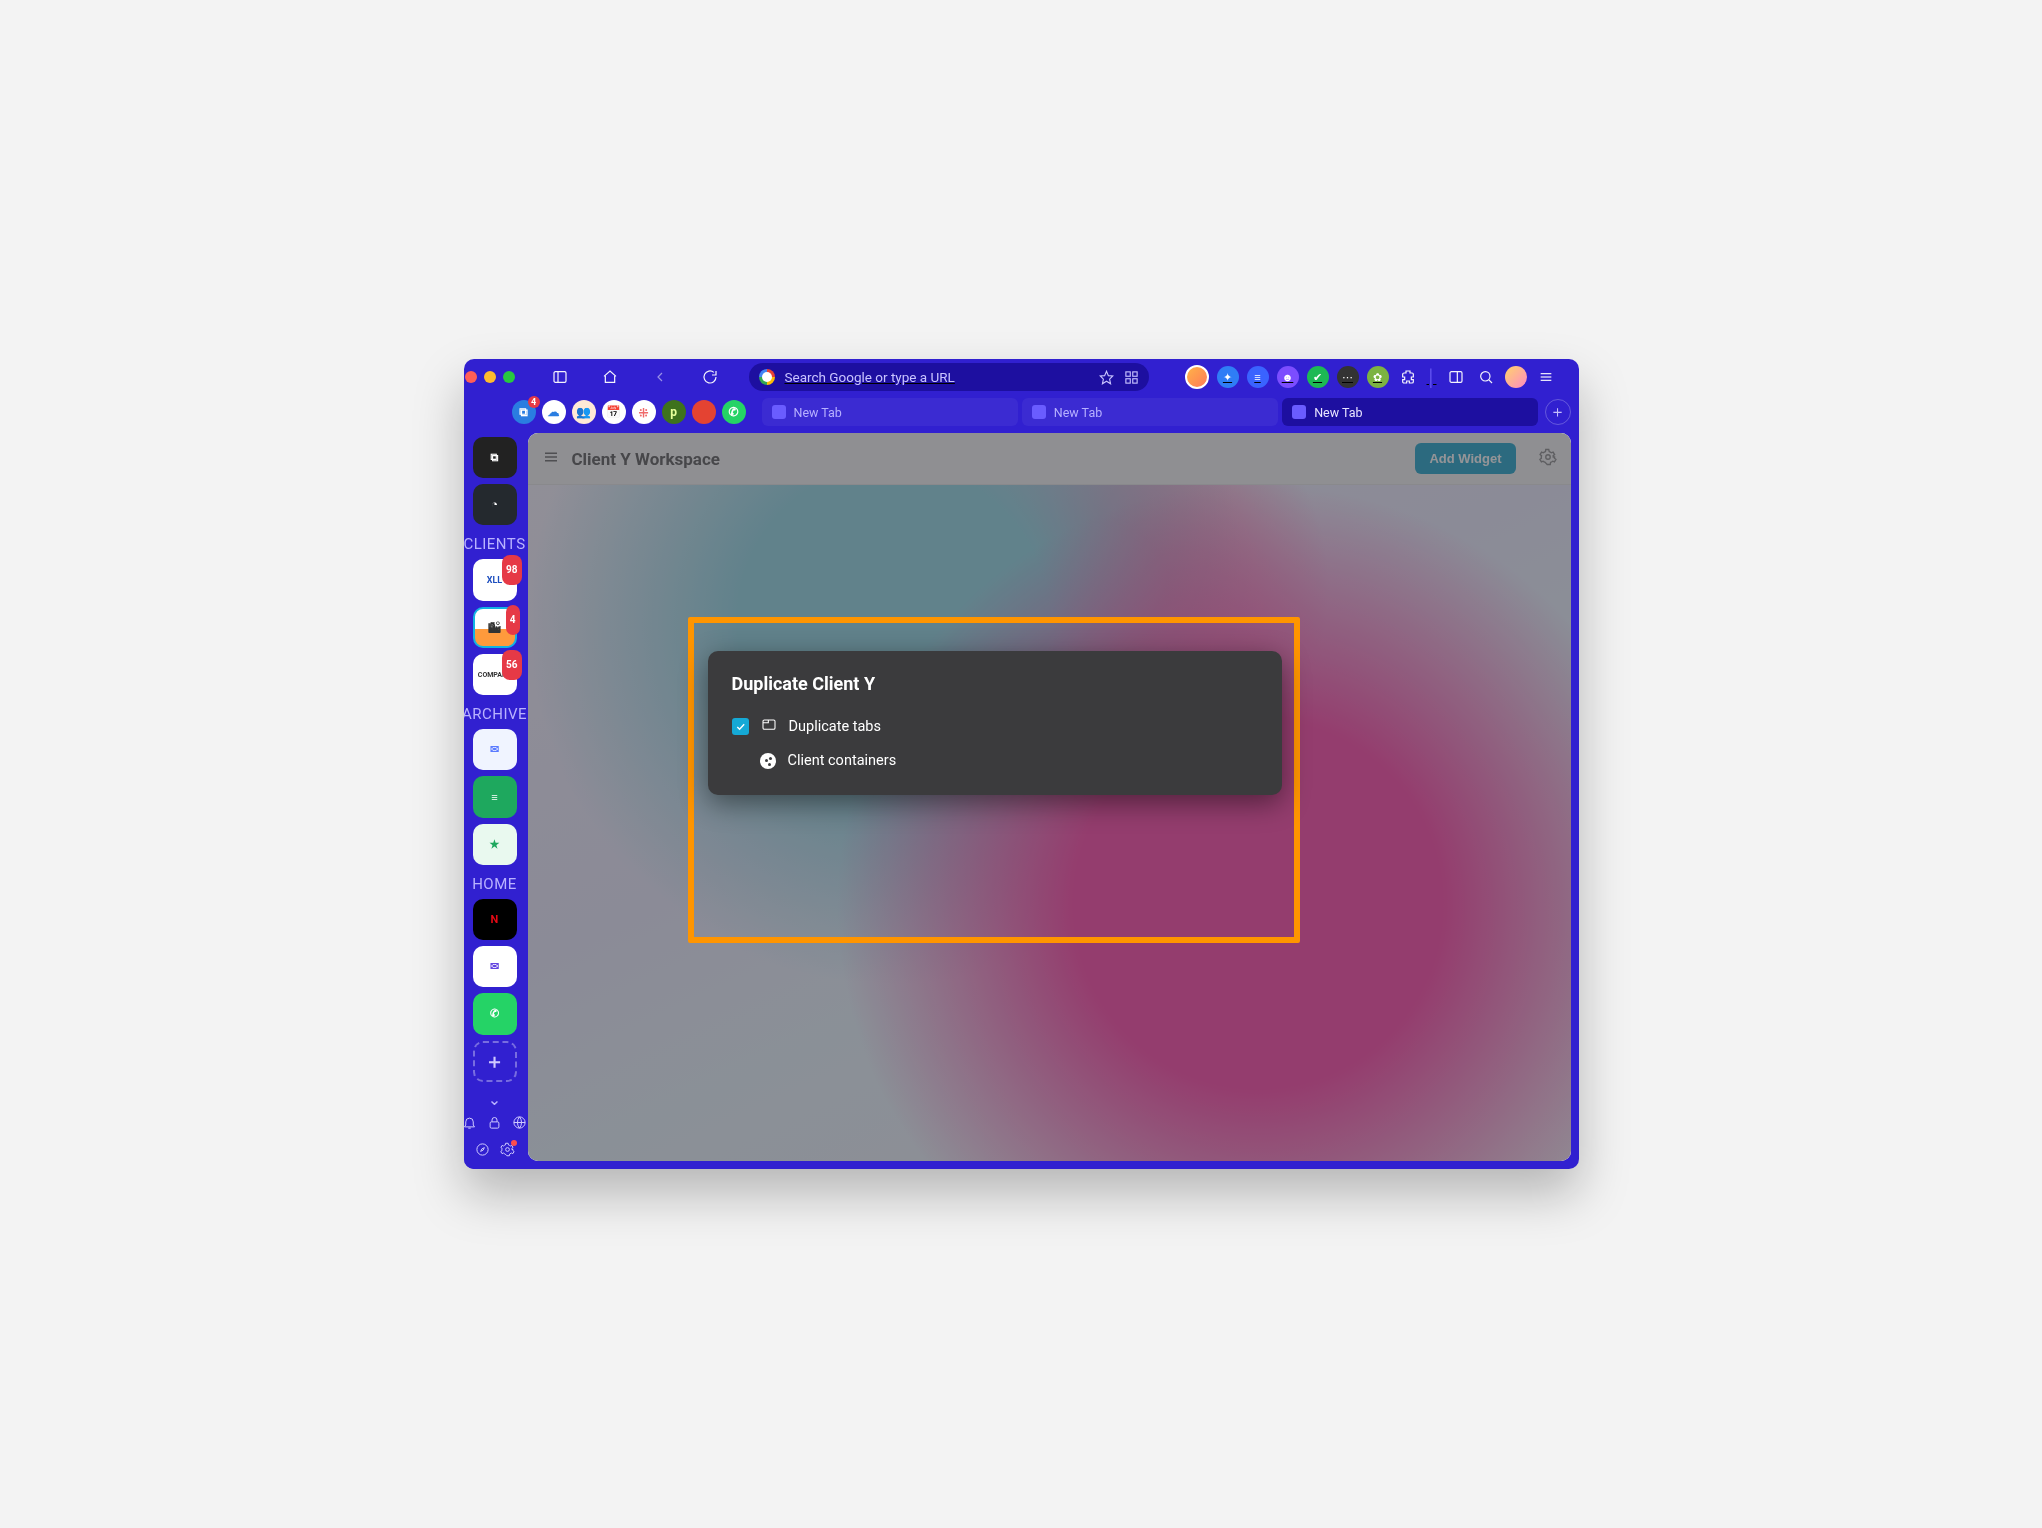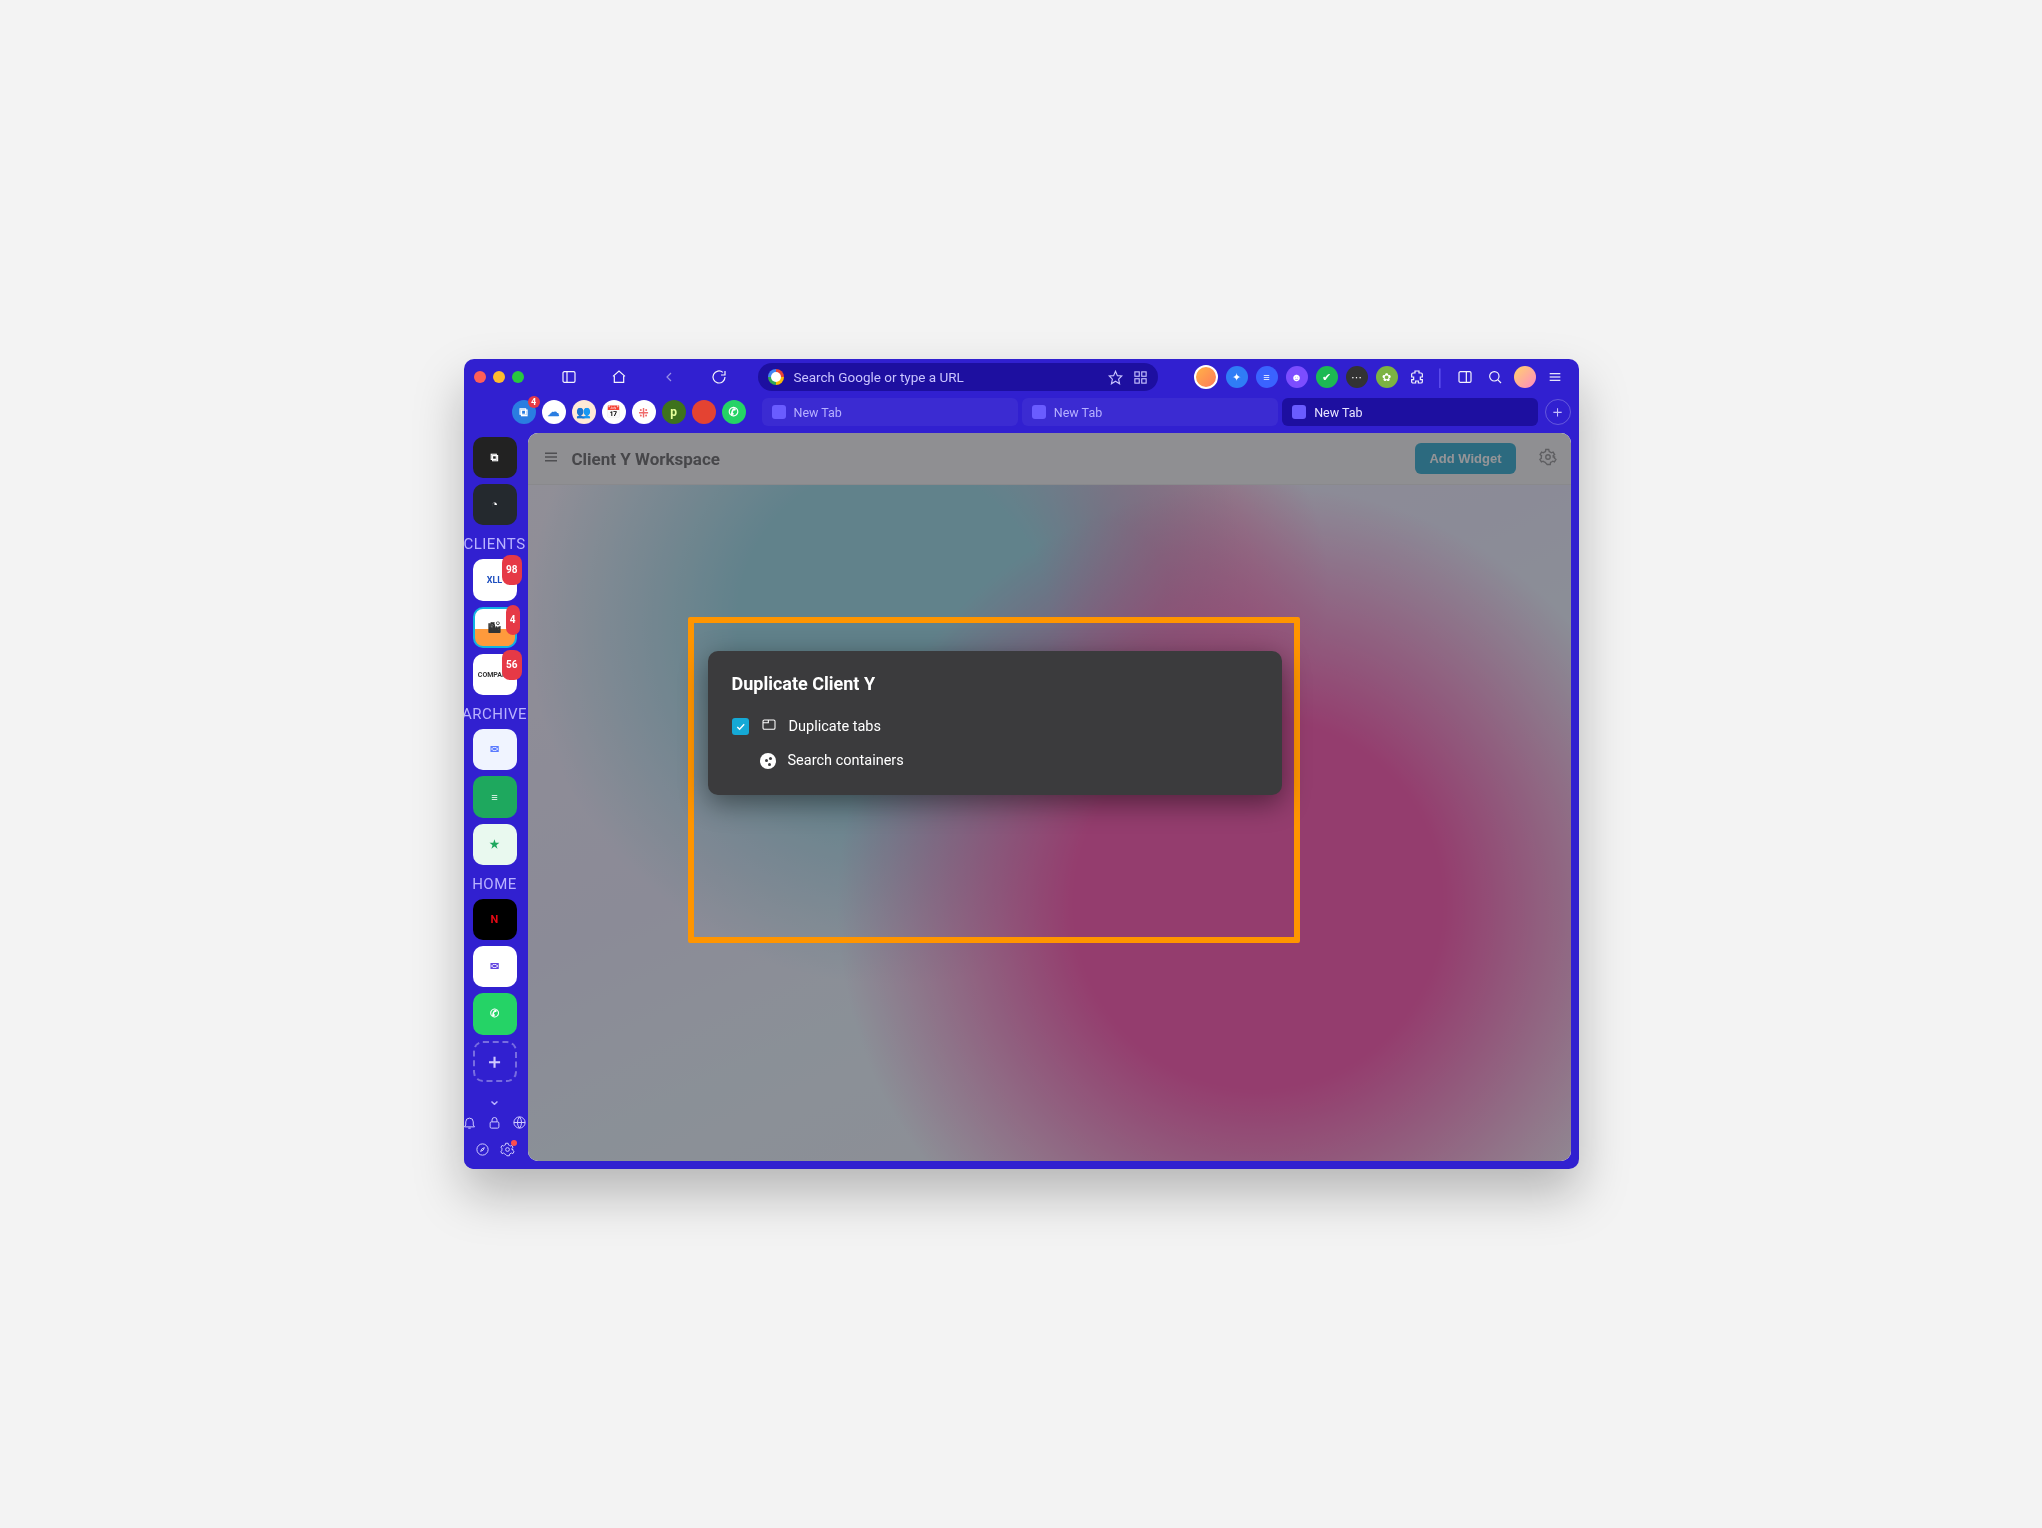--- a/index.html
+++ b/index.html
@@ -22,22 +22,23 @@
     overflow: hidden;
     box-shadow: 0 25px 50px rgba(0,0,0,.25);
     display: flex;
     flex-direction: column;
   }
 
   .titlebar {
     display: flex;
     align-items: center;
     height: 36px;
-    padding: 0 10px;
+    padding: 0 1px;
     gap: 28px;
+    text-decoration: underline;
   }
   .traffic { display: flex; gap: 7px; margin-right: 6px; }
   .traffic span { width: 12px; height: 12px; border-radius: 50%; }
   .traffic .r { background:#ff5f57; }
   .traffic .y { background:#febc2e; }
   .traffic .g { background:#28c840; }
 
   .tb-btn {
     width: 22px; height: 22px; display:flex; align-items:center; justify-content:center;
     color:#fff; opacity:.95;
@@ -409,21 +410,21 @@
             </span>
           <span class="tabicn"><svg viewBox="0 0 24 24">
                 <rect x="3" y="6" width="18" height="14" rx="2"></rect>
                 <path d="M3 10h8V6"></path>
               </svg></span>
           <span>Duplicate tabs</span>
         </div>
 
         <div class="cookie-row">
           <span class="cookie-icn"></span>
-          <span>Search containers</span>
+          <span>Client containers</span>
         </div>
 
 
       </div>
 
     </div>
   </div>
 </div>
 
 </body></html>

